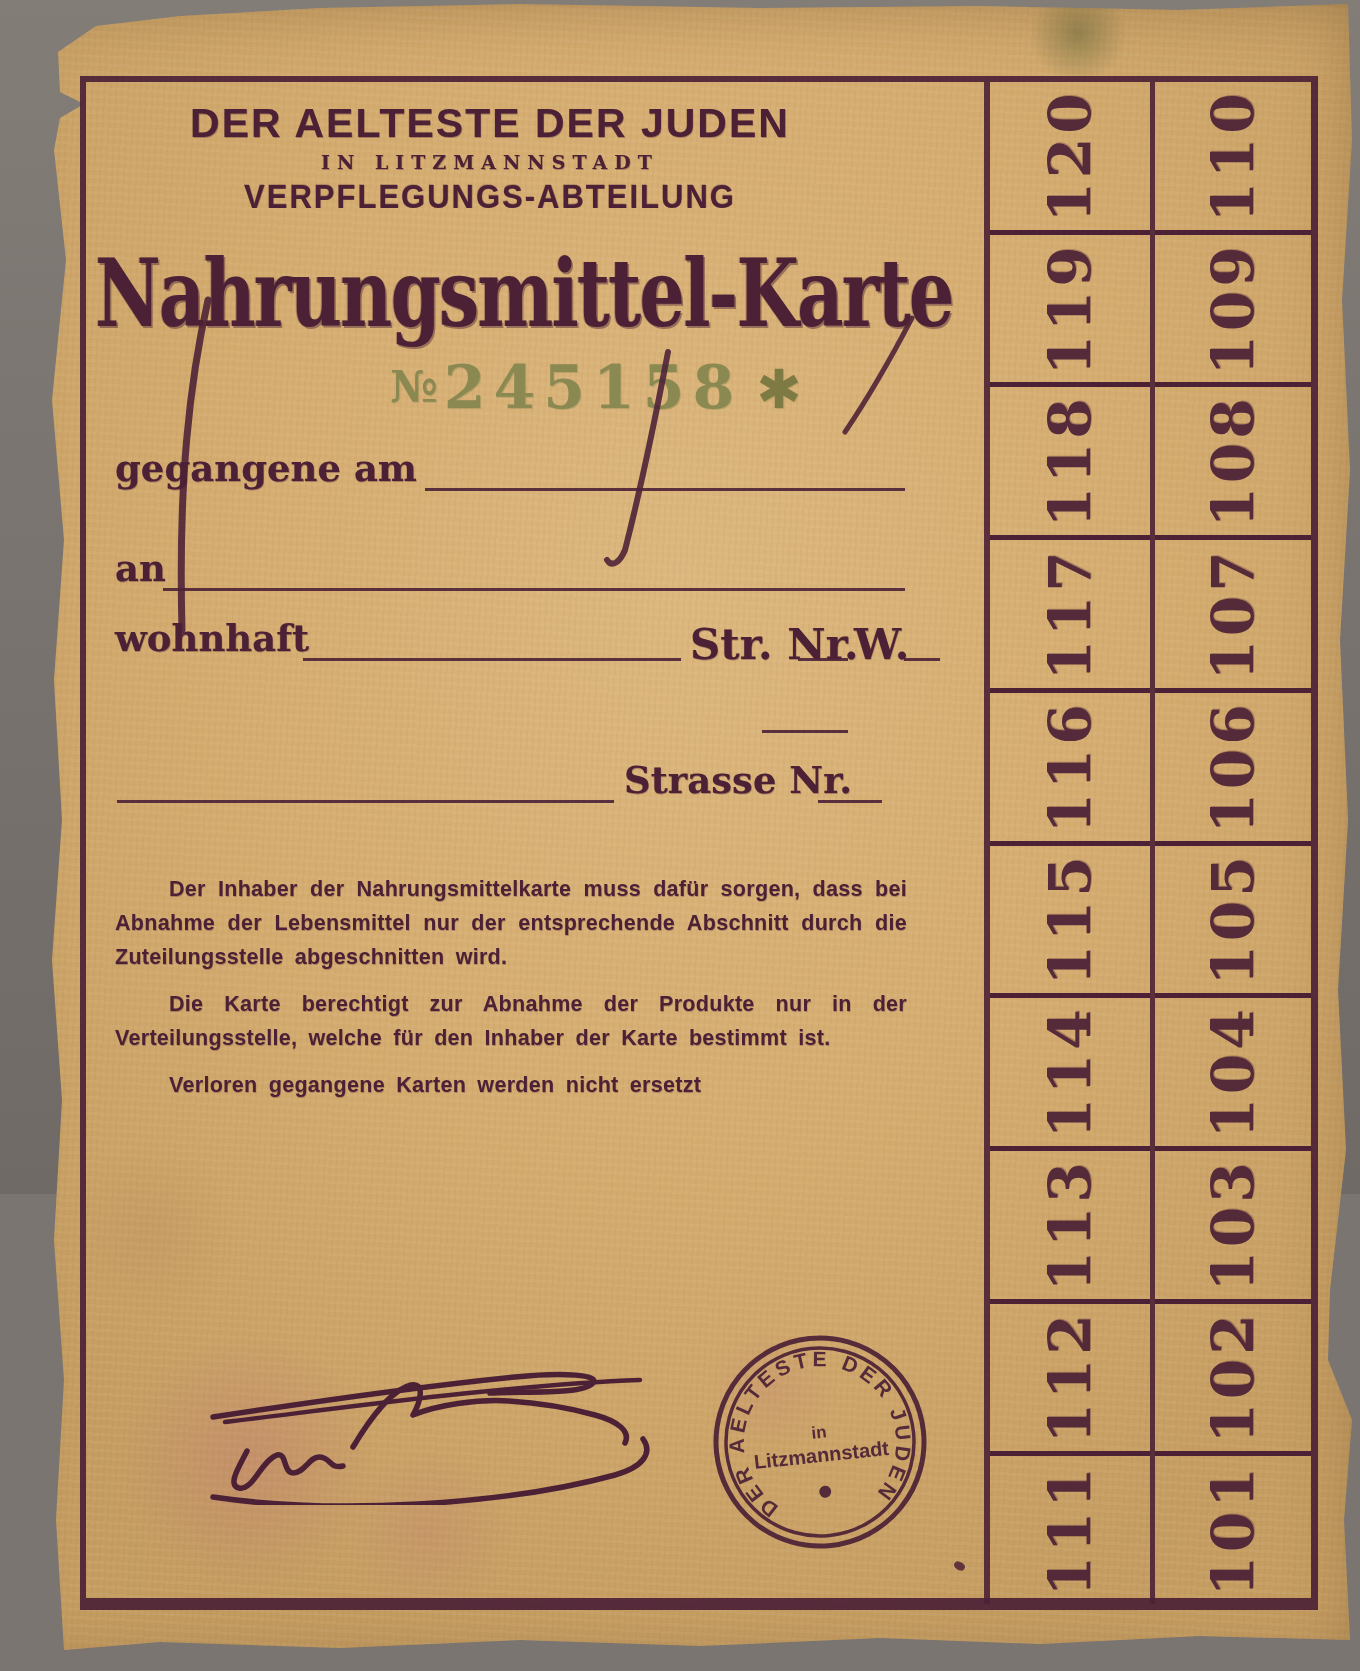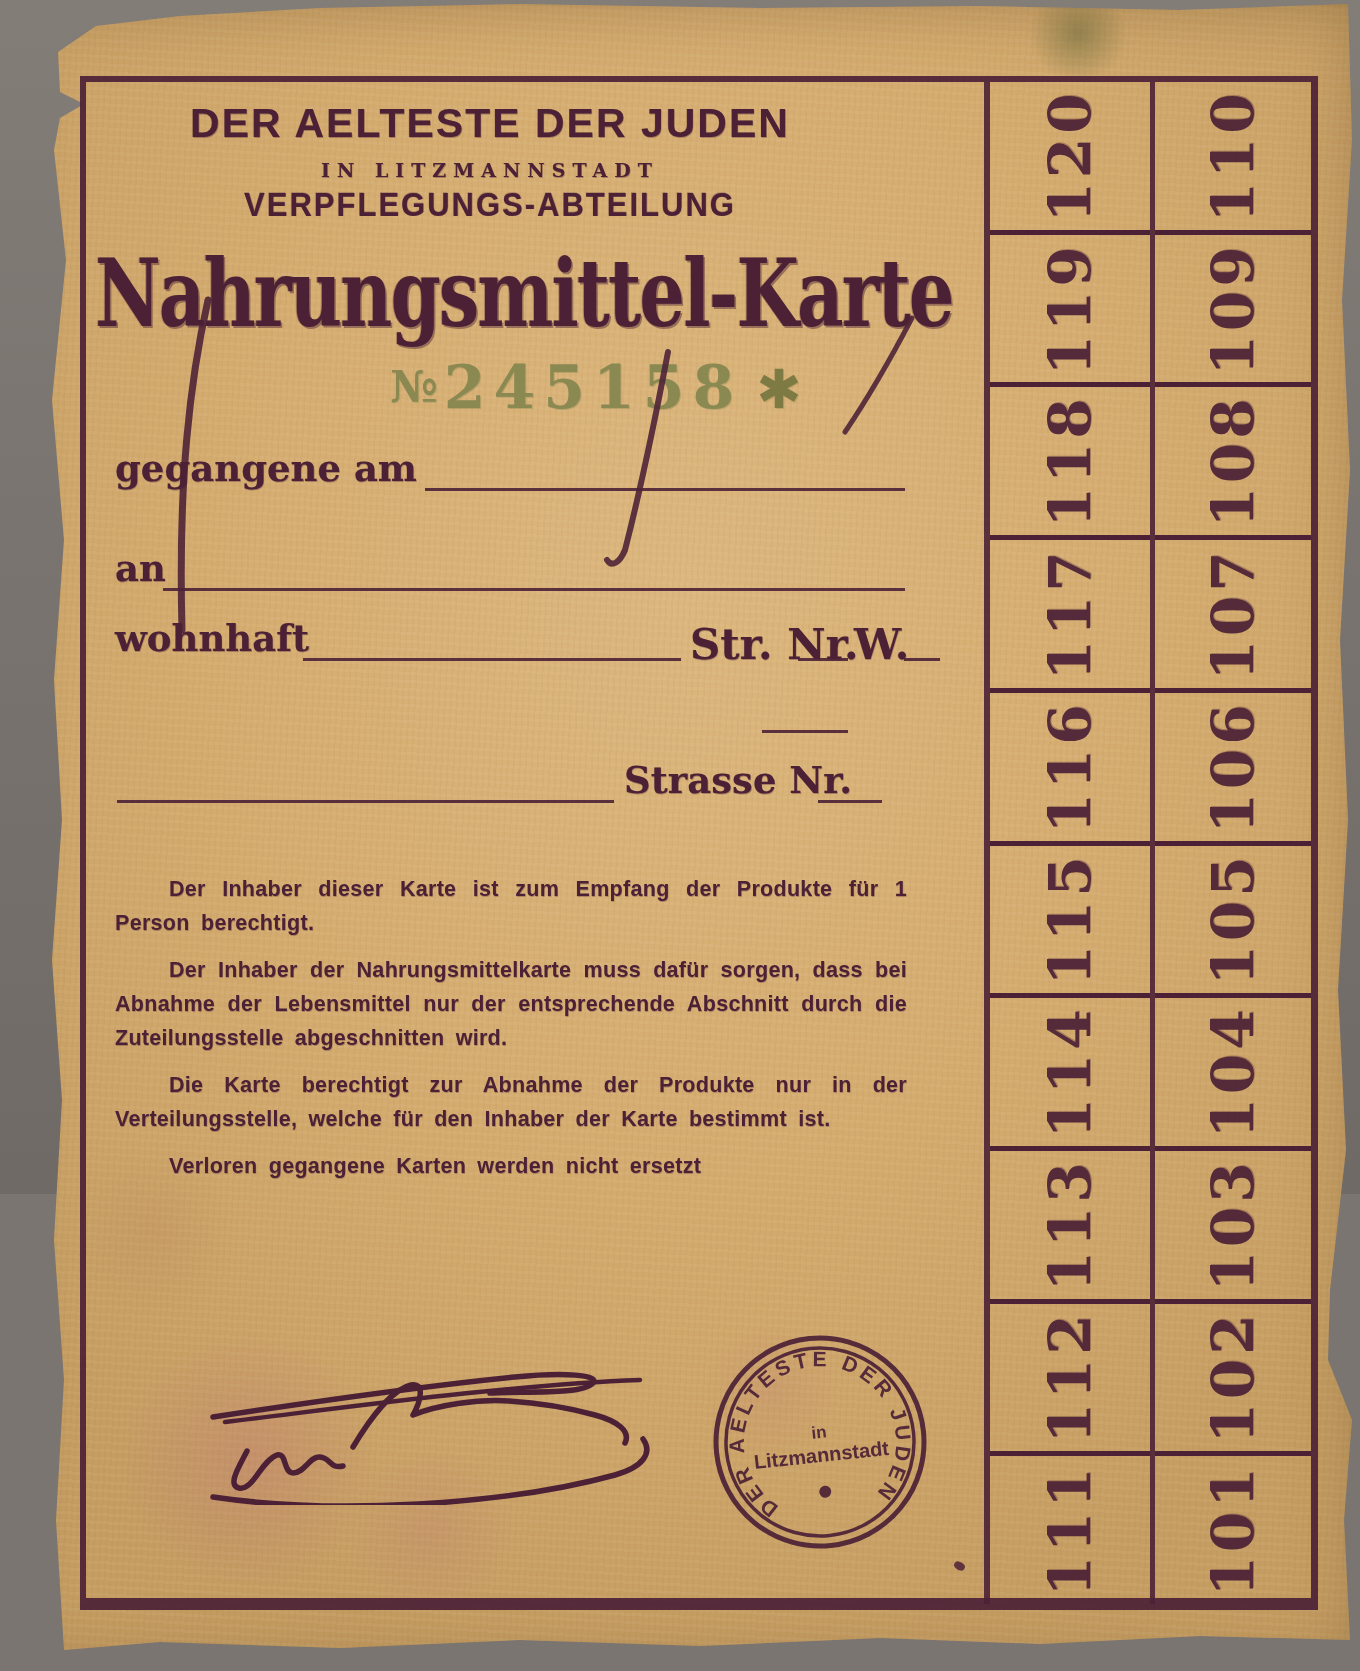--- a/index.html
+++ b/index.html
@@ -50,21 +50,21 @@
   .cell{flex:1;display:flex;align-items:center;justify-content:center;}
   .cell + .cell{border-top:5px solid var(--ink);}
   .cnum{transform:rotate(-90deg);font:700 58px "DejaVu Serif",serif;
         color:var(--ink);letter-spacing:4px;opacity:.93;
         text-shadow:1px 1px 0 rgba(76,33,54,.35);}
 
   
   .ink{color:var(--ink);text-shadow:.6px .6px 0 rgba(76,33,54,.35), -.4px -.4px 0 rgba(76,33,54,.25);}
   .hdr{left:90px;top:100px;width:800px;text-align:center;}
   .hdr-l1{font:700 41px "Liberation Sans",sans-serif;letter-spacing:2px;white-space:nowrap;}
-  .hdr-l2{margin-top:12px;font:700 19px "DejaVu Serif",serif;letter-spacing:7px;}
+  .hdr-l2{margin-top:4px;font:700 19px "DejaVu Serif",serif;letter-spacing:7px;}
   .hdr-l3{margin-top:6px;font:700 31px "Liberation Sans",sans-serif;letter-spacing:2px;transform:scaleY(1.08);}
   .title{left:95px;top:238px;width:810px;text-align:center;white-space:nowrap;
          font:700 72px "DejaVu Serif",serif;letter-spacing:-2px;
          transform:scaleY(1.3);transform-origin:50% 0;
          text-shadow:1.5px 1.5px 0 rgba(76,33,54,.45), -1px 0 0 rgba(76,33,54,.3);}
   .serial{left:390px;top:352px;color:var(--serial);white-space:nowrap;opacity:.92;
           text-shadow:1px 1px 0 rgba(133,134,79,.4);}
   .serial .no{font:700 44px "DejaVu Serif",serif;vertical-align:6px;}
   .serial .digits{font:700 60px "DejaVu Serif",serif;letter-spacing:8px;margin-left:6px;}
   .serial .orn{font:700 54px "DejaVu Sans",sans-serif;margin-left:14px;color:#76773f;}
@@ -129,21 +129,20 @@
   <div class="abs flabel sm ink" style="left:854px;top:620px">W.</div>
   <div class="abs uline" style="left:904px;top:658px;width:36px"></div>
 
   <div class="abs uline" style="left:762px;top:730px;width:86px"></div>
 
   <div class="abs uline" style="left:117px;top:800px;width:497px"></div>
   <div class="abs flabel ink" style="left:624px;top:758px">Strasse Nr.</div>
   <div class="abs uline" style="left:818px;top:800px;width:64px"></div>
 
   <div class="abs rules">
-    <p>Der Inhaber dieser Karte ist zum Empfang der Produkte für 1 Person berechtigt.</p>
     <p>Der Inhaber der Nahrungsmittelkarte muss dafür sorgen, dass bei Abnahme der Lebensmittel nur der entsprechende Abschnitt durch die Zuteilungsstelle abgeschnitten wird.</p>
     <p>Die Karte berechtigt zur Abnahme der Produkte nur in der Verteilungsstelle, welche für den Inhaber der Karte bestimmt ist.</p>
     <p>Verloren gegangene Karten werden nicht ersetzt</p>
   </div>
 
   <svg class="abs sigsvg" width="480" height="180" viewBox="0 0 480 180" fill="none" stroke="currentColor" stroke-linecap="round" stroke-linejoin="round">
     <path d="M28,92 C120,78 250,60 330,52 C380,47 415,50 408,58 C398,70 340,66 305,68" stroke-width="5.5"></path>
     <path d="M40,97 C150,84 320,60 455,55" stroke-width="4.5"></path>
     <path d="M62,126 C54,142 42,160 54,163 C68,166 76,136 92,130 C102,127 98,148 108,148 C120,148 124,132 134,132 C146,132 144,144 158,141" stroke-width="5.5"></path>
     <path d="M168,122 C186,92 208,64 226,60 C240,57 236,76 228,90 C252,80 292,74 324,76 C356,78 388,84 410,90 C432,96 446,106 440,118" stroke-width="5.5"></path>

